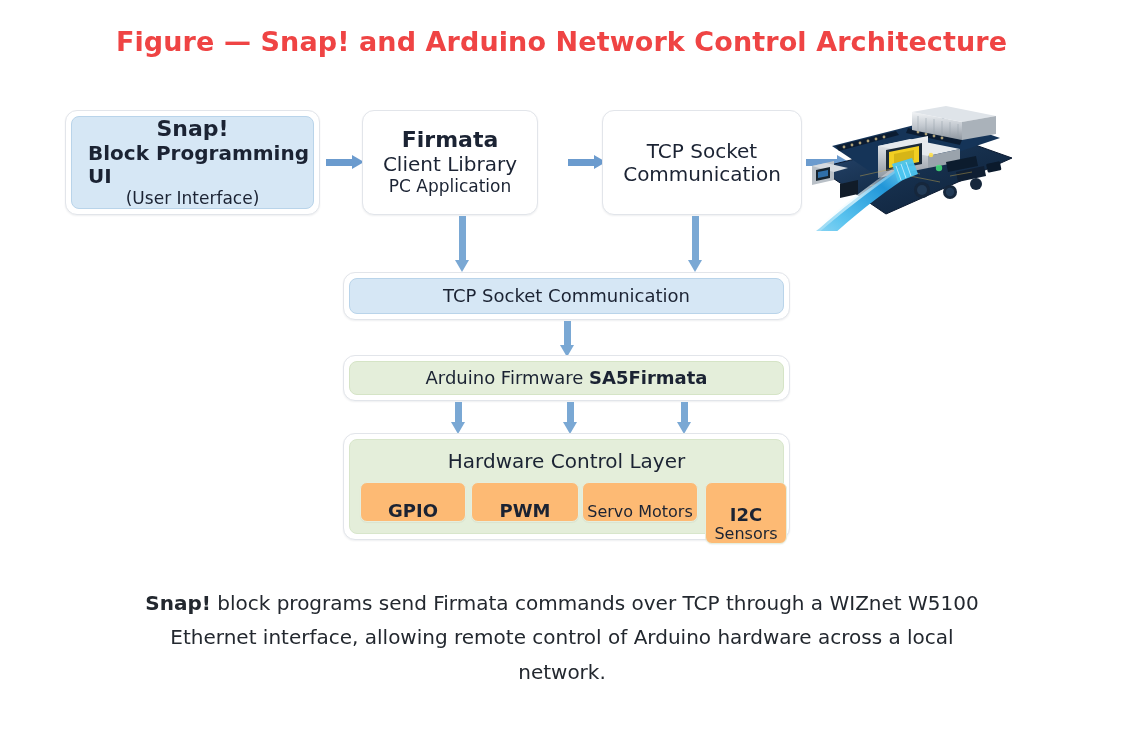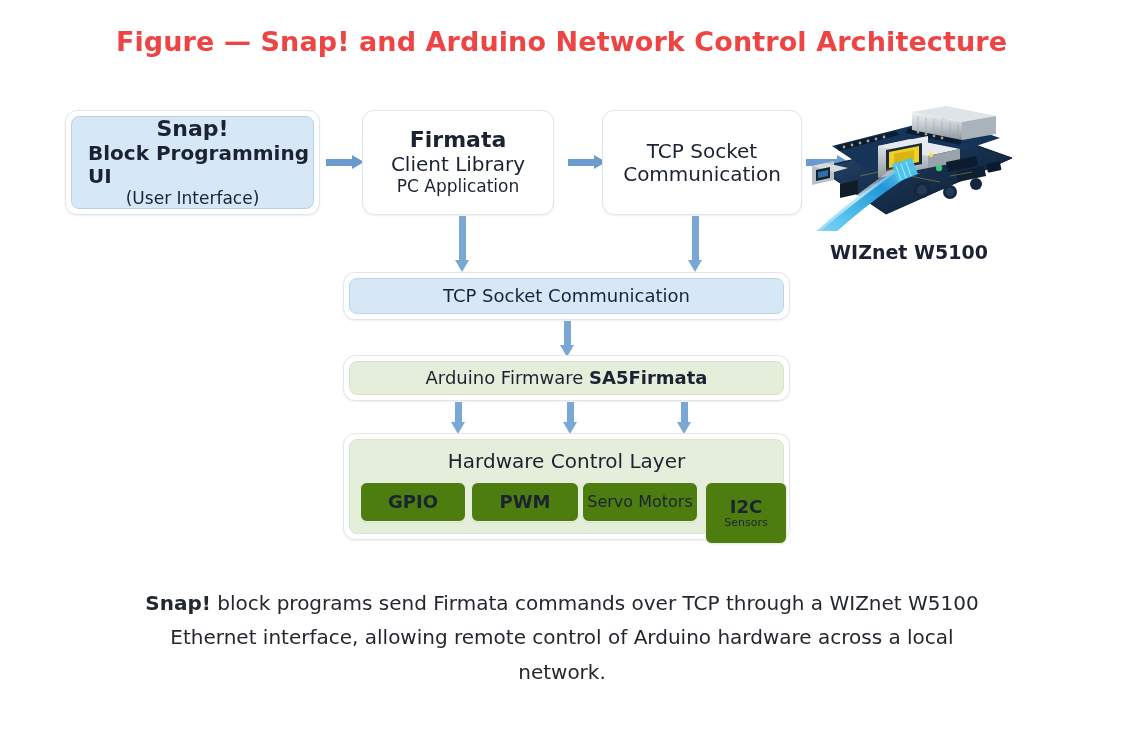--- a/index.html
+++ b/index.html
@@ -64,28 +64,28 @@
     position:absolute;left:0;width:0;height:0;
     border-left:7px solid transparent;border-right:7px solid transparent;
     border-top:12px solid #7aa8d4;
   }
 
   
   .hw-title{font-size:20px;font-weight:normal;margin-top:9px;}
   .hw-row{position:absolute;left:10px;right:10px;top:42px;height:62px;}
   .chip{
     position:absolute;top:0;
-    background:#4d7c0f;border:1px solid #e6eede;border-radius:7px;
+    background:#fdba74;border:1px solid #e6eede;border-radius:7px;
     box-sizing:border-box;
-    display:flex;flex-direction:column;align-items:center;justify-content:center;
+    display:flex;flex-direction:column;align-items:center;justify-content:flex-end;
     box-shadow:0 1px 1px rgba(30,50,20,.05);
   }
   .chip .c1{font-size:18px;font-weight:bold;line-height:1.1;}
   .chip .c1.sm{font-size:16px;font-weight:normal;}
-  .chip .c2{font-size:11px;font-weight:normal;line-height:1.15;}
+  .chip .c2{font-size:16px;font-weight:normal;line-height:1.15;}
 
   
   .photo{position:absolute;left:800px;top:106px;width:215px;height:125px;}
   .photo svg{display:block;}
   .photo-cap{
     position:absolute;left:798px;top:240px;width:222px;text-align:center;
     line-height:1.28;
   }
   .photo-cap .pc1{font-size:19px;font-weight:bold;}
   .photo-cap .pc2{font-size:18px;font-weight:bold;}
@@ -110,21 +110,21 @@
       <div class="l2">Block Programming UI</div>
       <div class="l3">(User Interface)</div>
     </div>
   </div>
 
   <div class="arrow-h" style="left:326px;top:155px;width:38px;">
     <div class="shaft" style="width:27px;"></div>
     <div class="head" style="left:26px;"></div>
   </div>
 
-  <div class="frame" style="left:362px;top:110px;width:192px;height:105px;">
+  <div class="frame" style="left:362px;top:110px;width:176px;height:105px;">
     <div class="inner white">
       <div class="l1">Firmata</div>
       <div class="l2r">Client Library</div>
       <div class="l3">PC Application</div>
     </div>
   </div>
 
   <div class="arrow-h" style="left:568px;top:155px;width:38px;">
     <div class="shaft" style="width:27px;"></div>
     <div class="head" style="left:26px;"></div>
@@ -245,21 +245,20 @@
       <polygon points="92,58 112,52 118,68 98,76" fill="#4cc5ef" opacity=".95"></polygon>
       <g stroke="#bfeeff" stroke-width="1" opacity=".9">
         <line x1="96" y1="60" x2="101" y2="74"></line>
         <line x1="101" y1="58" x2="106" y2="72"></line>
         <line x1="106" y1="56" x2="111" y2="70"></line>
       </g>
     </svg>
   </div>
 
   <div class="photo-cap">
-    <div class="pc1">WIZnet W5100</div>
   </div>
 
   <div class="arrow-v" style="left:455px;top:216px;height:56px;">
     <div class="shaft" style="height:44px;"></div>
     <div class="head" style="top:44px;"></div>
   </div>
   <div class="arrow-v" style="left:688px;top:216px;height:56px;">
     <div class="shaft" style="height:44px;"></div>
     <div class="head" style="top:44px;"></div>
   </div>

